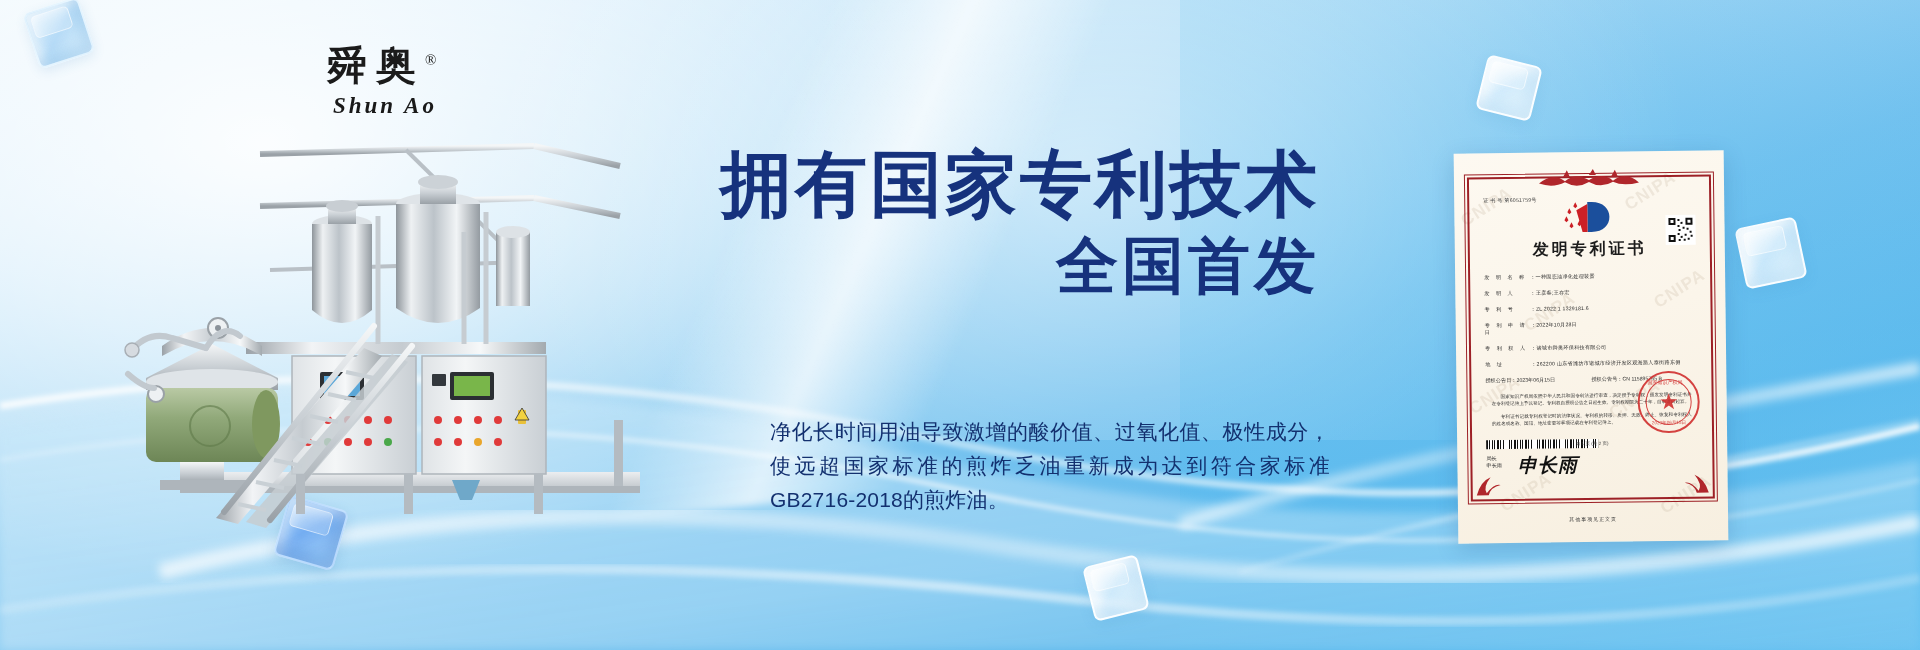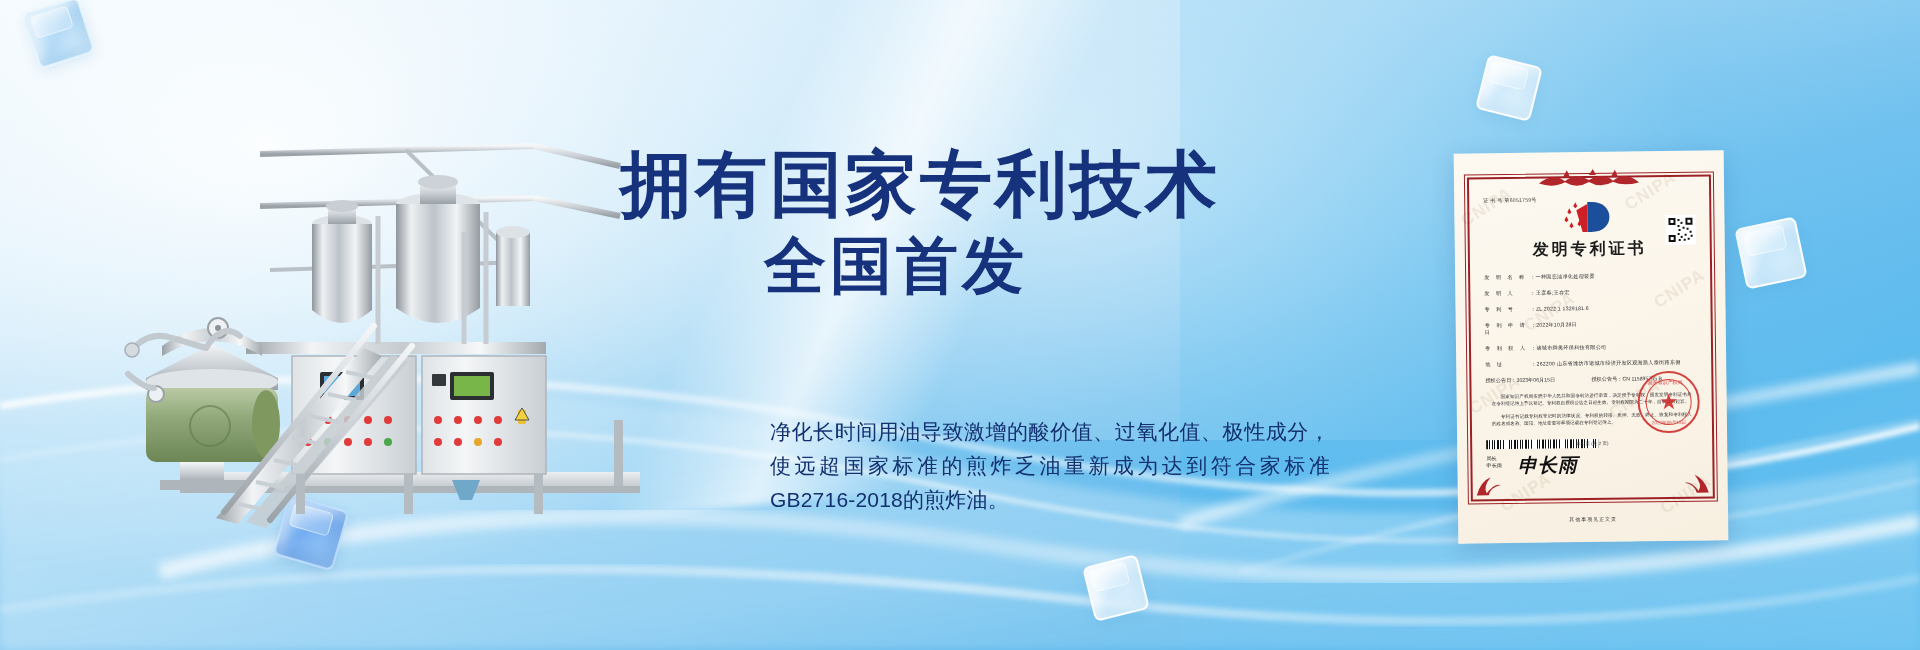--- a/index.html
+++ b/index.html
@@ -87,21 +87,21 @@
     font-family:"Liberation Serif","DejaVu Serif",serif;
     font-style:italic; font-weight:700;
     font-size:23px; color:#191919; letter-spacing:3px;
   }
 
   
   .machine { position:absolute; left:120px; top:120px; width:560px; height:420px; }
   .machine svg { display:block; }
 
   
-  .headline { position:absolute; left:620px; top:148px; width:700px; }
+  .headline { position:absolute; left:620px; top:148px; width:700px;text-align:right; }
   .hl-1 {
     font-family:"Liberation Sans","DejaVu Sans",sans-serif;
     font-size:72px; font-weight:700; color:#16327d;
     letter-spacing:3px; line-height:1.02; white-space:nowrap;
   }
   .hl-2 {
     margin-top:12px; margin-left:144px;
     font-family:"Liberation Sans","DejaVu Sans",sans-serif;
     font-size:62px; font-weight:700; color:#16327d;
     letter-spacing:4px; line-height:1.05; white-space:nowrap;
@@ -273,20 +273,24 @@
       <div class="cube c-blue" style="left: 280px; top: 502px; width: 62px; height: 62px; transform: rotate(16deg);">
         <div class="face"></div>
         <div class="top"></div>
       </div>
       <div class="cube c-white" style="left: 1088px; top: 560px; width: 56px; height: 56px; transform: rotate(-14deg);">
         <div class="face"></div>
         <div class="top"></div>
       </div>
     </div>
 
+  <div class="logo">
+    <div class="logo-cn"><span>舜奥</span><span class="logo-reg">®</span></div>
+    <div class="logo-en">Shun Ao</div>
+  </div>
 
   <div class="machine">
     <svg width="560" height="420" viewBox="0 0 560 420">
       <defs>
         <linearGradient id="steel" x1="0" y1="0" x2="1" y2="0">
           <stop offset="0%" stop-color="#9aa1a7"></stop>
             <stop offset="22%" stop-color="#f2f4f6"></stop>
           <stop offset="52%" stop-color="#c5cbd0"></stop>
             <stop offset="78%" stop-color="#f6f8f9"></stop>
           <stop offset="100%" stop-color="#a3aaaf"></stop>

